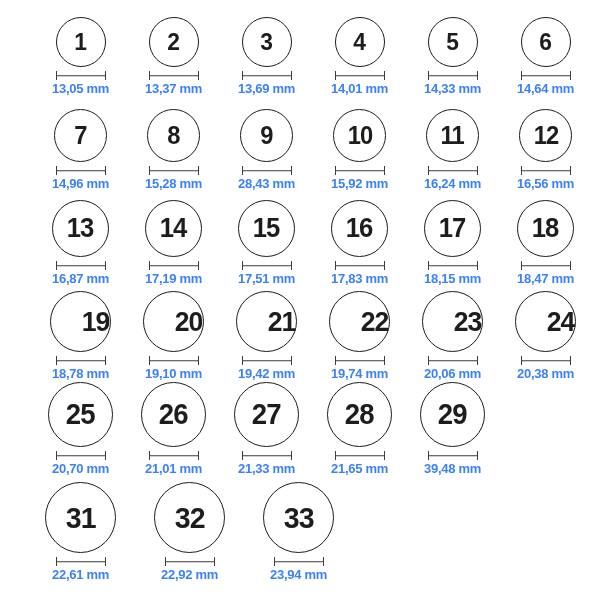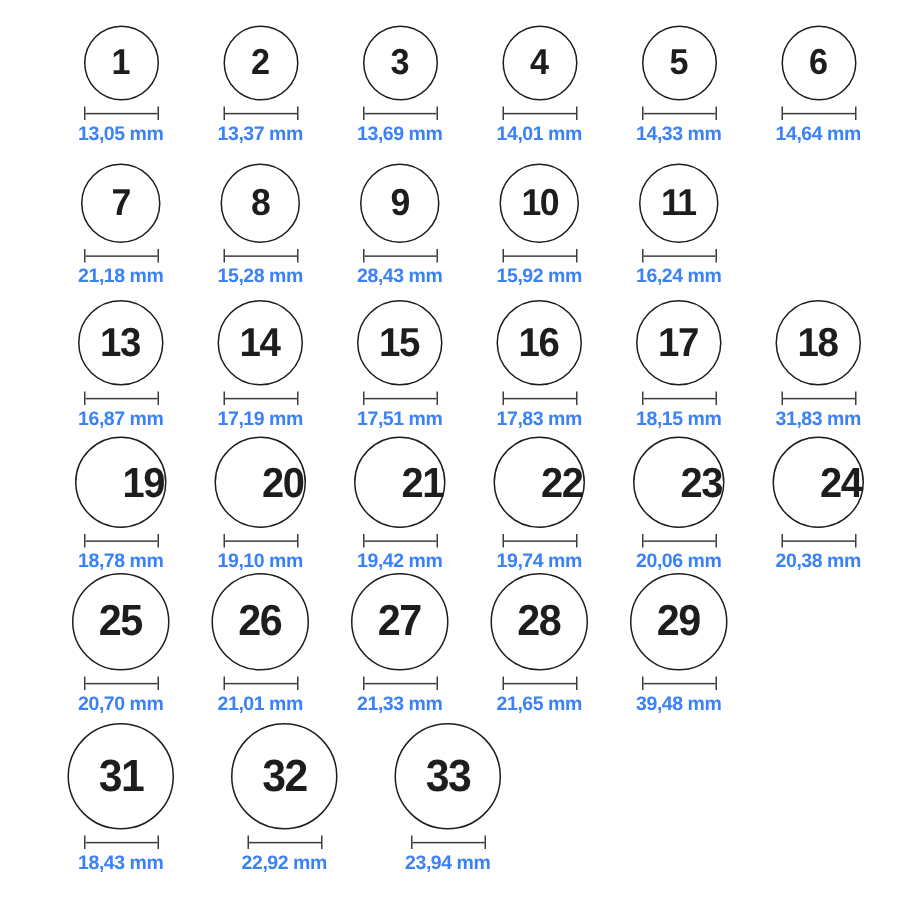--- a/index.html
+++ b/index.html
@@ -141,21 +141,21 @@
     <div class="dim"></div>
     <div class="dlabel">14,64 mm</div>
   </div>
     </div>
     <div class="row r2">
       <div class="cell">
     <div class="circle">
       <span class="num">7</span>
     </div>
     <div class="dim"></div>
-    <div class="dlabel">21,18 mm</div>
+    <div class="dlabel">14,96 mm</div>
   </div>
       <div class="cell">
     <div class="circle">
       <span class="num">8</span>
     </div>
     <div class="dim"></div>
     <div class="dlabel">15,28 mm</div>
   </div>
       <div class="cell">
     <div class="circle">
@@ -171,20 +171,27 @@
     <div class="dim"></div>
     <div class="dlabel">15,92 mm</div>
   </div>
       <div class="cell">
     <div class="circle">
       <span class="num">11</span>
     </div>
     <div class="dim"></div>
     <div class="dlabel">16,24 mm</div>
   </div>
+      <div class="cell">
+    <div class="circle">
+      <span class="num">12</span>
+    </div>
+    <div class="dim"></div>
+    <div class="dlabel">16,56 mm</div>
+  </div>
     </div>
     <div class="row r3">
       <div class="cell">
     <div class="circle">
       <span class="num">13</span>
     </div>
     <div class="dim"></div>
     <div class="dlabel">16,87 mm</div>
   </div>
       <div class="cell">
@@ -213,21 +220,21 @@
       <span class="num">17</span>
     </div>
     <div class="dim"></div>
     <div class="dlabel">18,15 mm</div>
   </div>
       <div class="cell">
     <div class="circle">
       <span class="num">18</span>
     </div>
     <div class="dim"></div>
-    <div class="dlabel">31,83 mm</div>
+    <div class="dlabel">18,47 mm</div>
   </div>
     </div>
     <div class="row r4">
       <div class="cell">
     <div class="circle">
       <span class="num">19</span>
     </div>
     <div class="dim"></div>
     <div class="dlabel">18,78 mm</div>
   </div>
@@ -303,21 +310,21 @@
     <div class="dim"></div>
     <div class="dlabel">39,48 mm</div>
   </div>
     </div>
     <div class="row r6 last">
       <div class="cell">
     <div class="circle">
       <span class="num">31</span>
     </div>
     <div class="dim"></div>
-    <div class="dlabel">18,43 mm</div>
+    <div class="dlabel">22,61 mm</div>
   </div>
       <div class="cell">
     <div class="circle">
       <span class="num">32</span>
     </div>
     <div class="dim"></div>
     <div class="dlabel">22,92 mm</div>
   </div>
       <div class="cell">
     <div class="circle">

